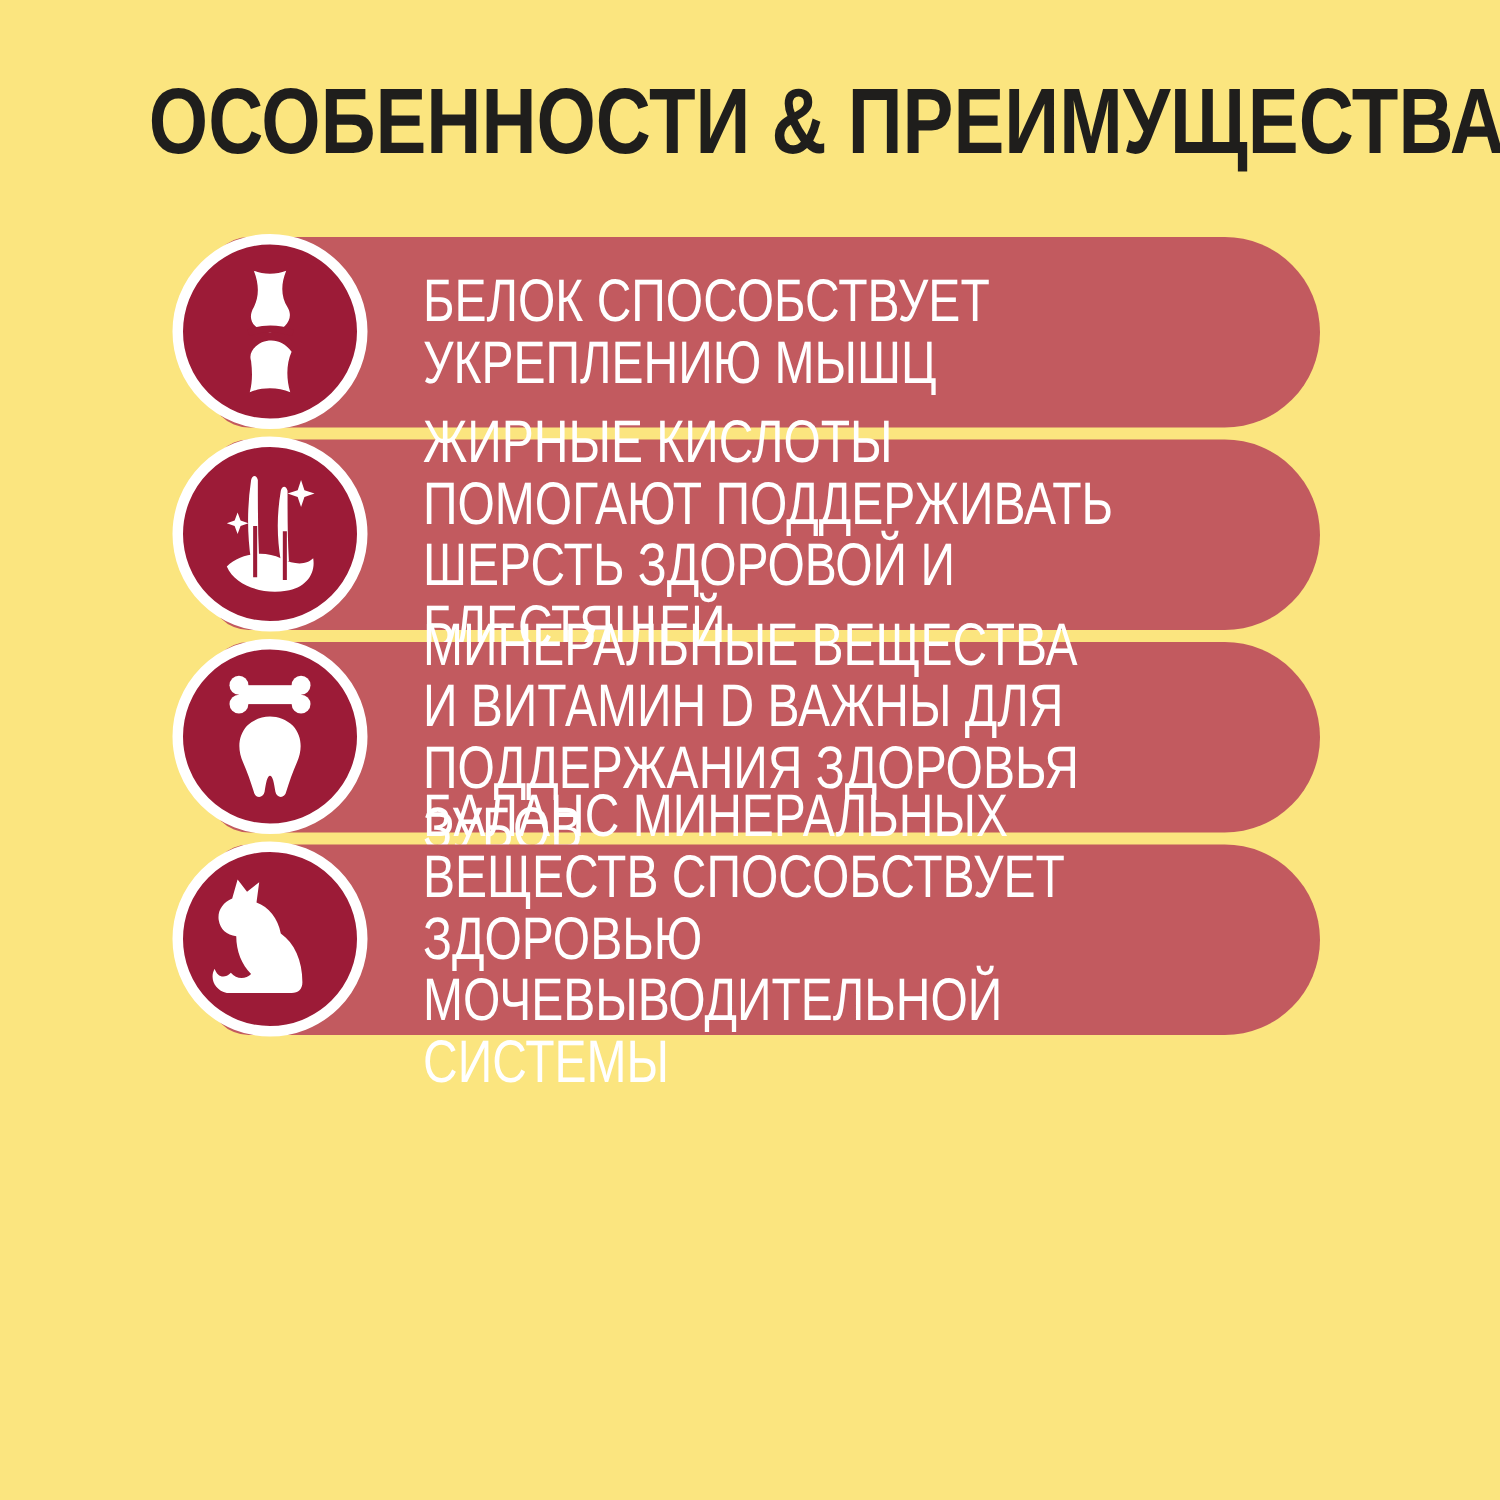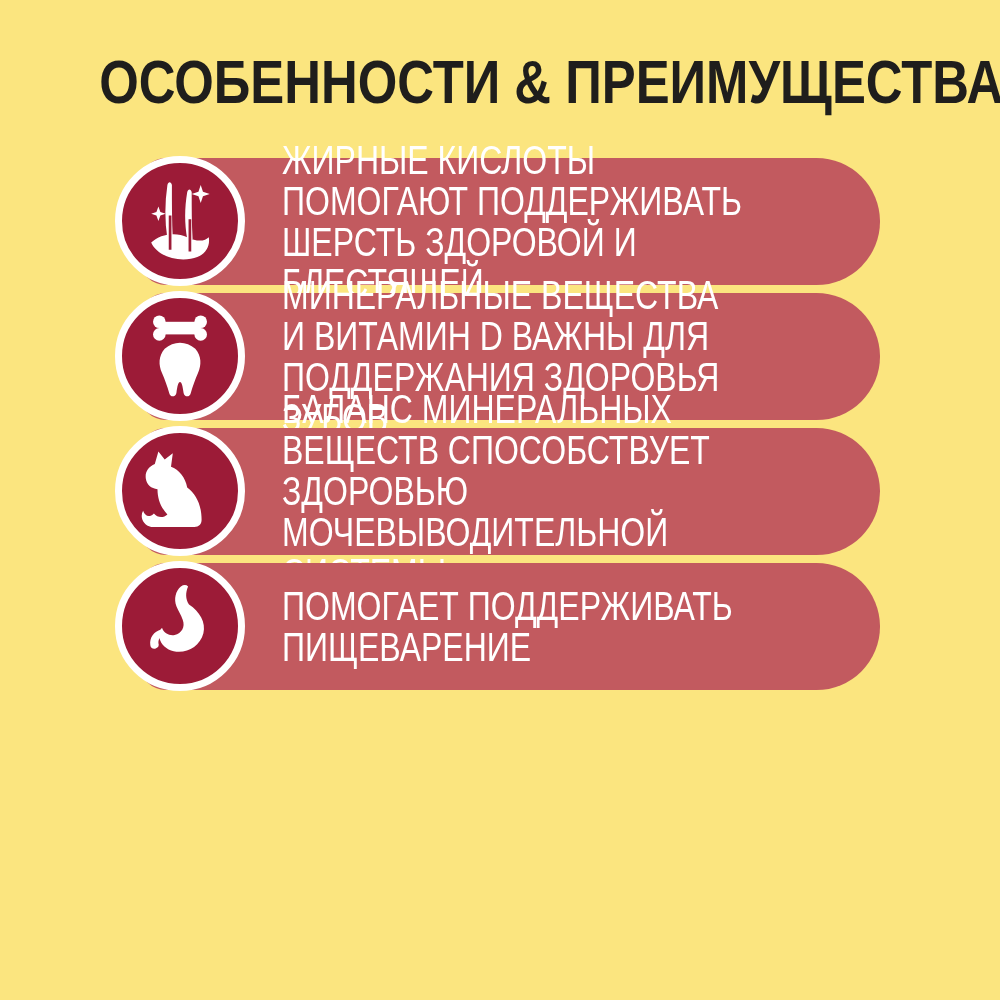--- a/index.html
+++ b/index.html
@@ -42,20 +42,33 @@
 </style>
 </head>
 <body>
 
 <div class="page">
 
   <h1 class="title"><span class="squeeze">ОСОБЕННОСТИ &amp; ПРЕИМУЩЕСТВА</span></h1>
 
   <div class="rows">
 
+    <div class="row">
+      <div class="banner">
+        <p class="benefit-text">БЕЛОК СПОСОБСТВУЕТ
+УКРЕПЛЕНИЮ МЫШЦ</p>
+      </div>
+      <div class="badge">
+        <svg viewBox="0 0 100 100" aria-hidden="true">
+          <path class="glyph" d="M38 5 C45 8 55 8 62 5 C58 15 58 24 63 32 C66 37 65 42 61 46 C54 52 46 52 39 46 C35 42 35 37 38 32 C42 24 42 15 38 5 Z"></path>
+          <path class="glyph" d="M35 95 C44 91 56 91 65 95 C62 85 62 74 66 65 C60 57 52 55 44 58 C38 61 34 66 36 72 C37 80 37 88 35 95 Z"></path>
+          <path class="cut" d="M34 51 Q50 45 67 51" stroke-width="5"></path>
+        </svg>
+      </div>
+    </div>
 
     <div class="row">
       <div class="banner">
         <p class="benefit-text">ЖИРНЫЕ КИСЛОТЫ
 ПОМОГАЮТ ПОДДЕРЖИВАТЬ
 ШЕРСТЬ ЗДОРОВОЙ И БЛЕСТЯЩЕЙ</p>
       </div>
       <div class="badge">
         <svg viewBox="0 0 100 100" aria-hidden="true">
           <path class="glyph" d="M18 74 C28 64 46 62 58 68 C70 74 78 72 82 68 C84 80 76 90 62 92 C44 95 24 88 18 74 Z"></path>
@@ -93,27 +106,15 @@
 МОЧЕВЫВОДИТЕЛЬНОЙ СИСТЕМЫ</p>
       </div>
       <div class="badge">
         <svg viewBox="0 0 100 100" aria-hidden="true">
           <path class="glyph" d="M26 6 L22 20 C15 23 11 29 12 36 C13 43 18 47 25 48 C25 59 29 69 36 76 C32 80 25 80 21 75 C16 80 11 78 9 72 C5 79 9 88 18 90 L66 90 C71 90 74 87 74 82 C74 66 68 53 58 46 C56 35 49 26 40 23 L42 8 L33 15 Z"></path>
         </svg>
       </div>
     </div>
 
 
-    <div class="row">
-      <div class="banner">
-        <p class="benefit-text">ПОМОГАЕТ ПОДДЕРЖИВАТЬ
-ПИЩЕВАРЕНИЕ</p>
-      </div>
-      <div class="badge">
-        <svg viewBox="0 0 100 100" aria-hidden="true">
-          <path class="glyph" d="M59 6 C56 13 56 20 60 26 C72 34 79 46 76 58 C72 73 57 81 43 78 C35 76 29 71 27 63 C26 59 27 55 30 52 C32 58 38 61 44 60 C52 58 56 51 53 43 C51 37 48 33 46 28 C43 20 45 11 51 6 C54 4 57 4 59 6 Z"></path>
-          <path class="glyph" d="M29 54 C21 56 16 63 17 71 C17 74 20 76 23 75 C26 74 27 72 26 69 C26 64 29 60 34 59 Z"></path>
-        </svg>
-      </div>
-    </div>
 
   </div>
 </div>
 
 </body></html>

